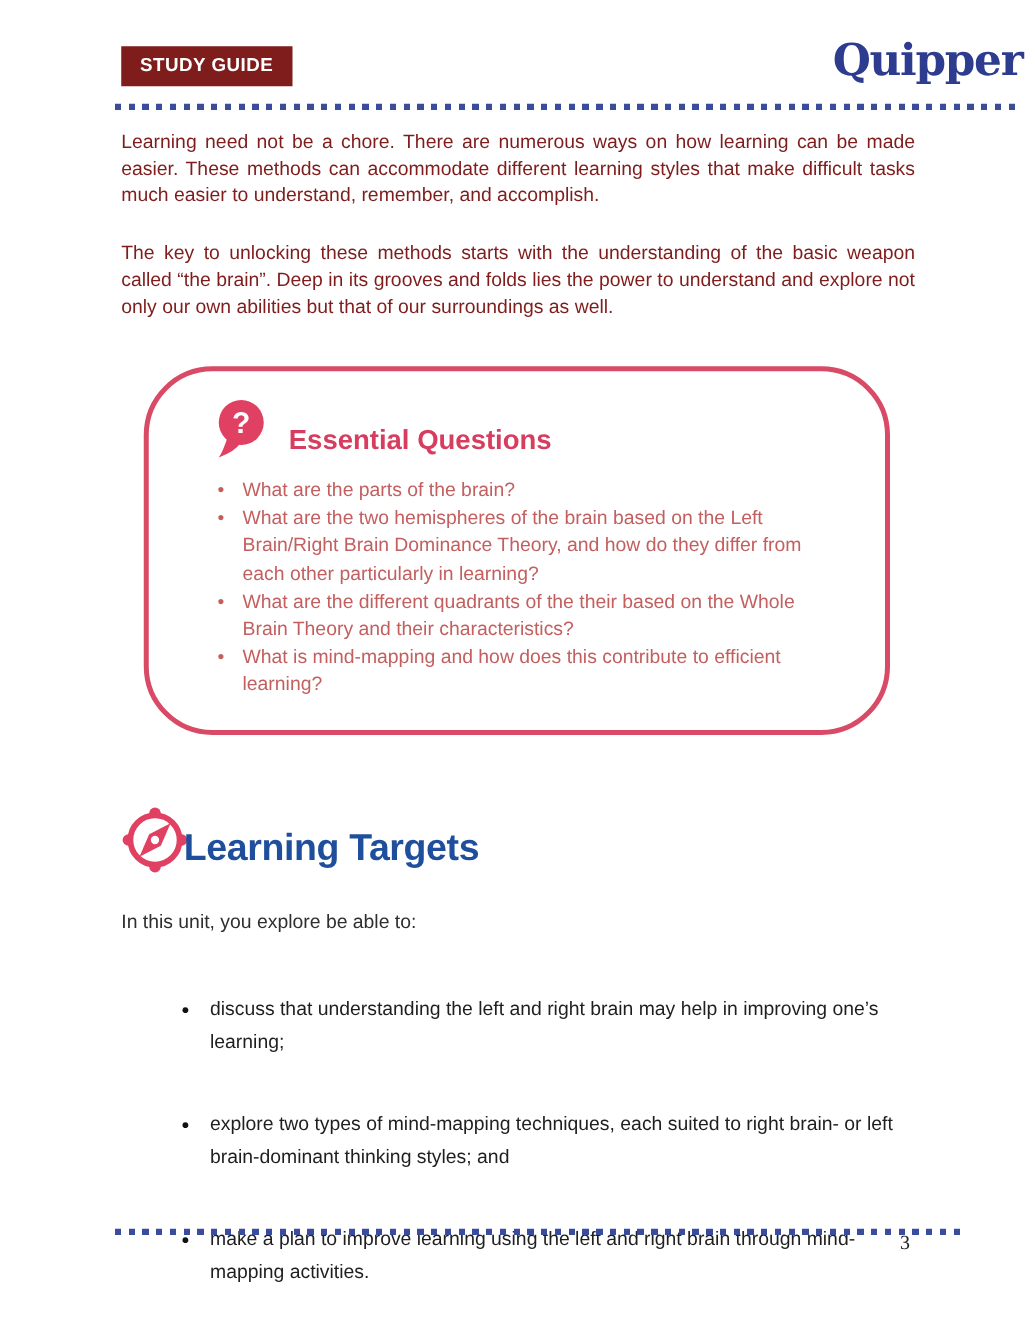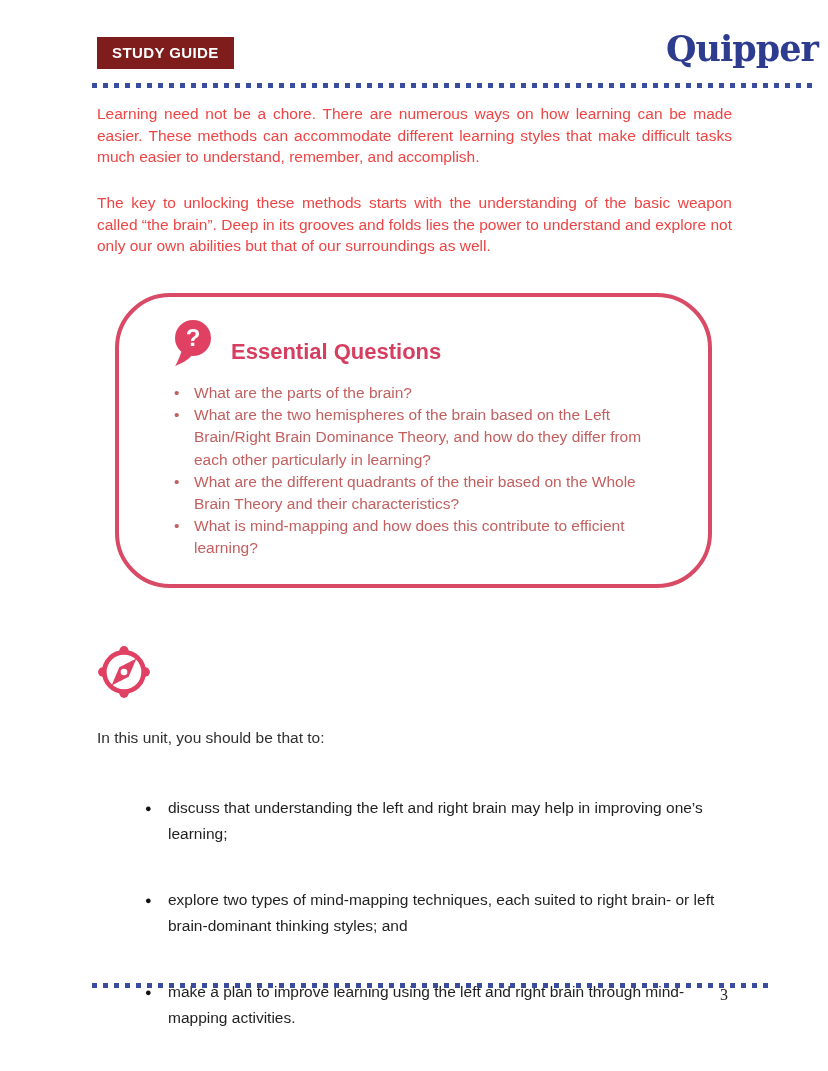--- a/index.html
+++ b/index.html
@@ -32,21 +32,21 @@
     position: absolute; height: 5px;
     background: repeating-linear-gradient(90deg, #3a4c9e 0 5px, transparent 5px 11px);
   }
   .rule-top { left: 92px; top: 83px; width: 723px; }
   .rule-bottom { left: 92px; top: 983px; width: 676px; }
 
   
   .para {
     position: absolute; left: 97px; width: 635px;
     font-size: 15.5px; line-height: 21.5px;
-    text-align: justify; color: #ef4444;
+    text-align: justify; color: #7f1d1d;
   }
   .para-1 { top: 103px; }
   .para-2 { top: 192px; }
 
   
   .eq-box {
     position: absolute; left: 115px; top: 293px;
     width: 597px; height: 295px;
     border: 4px solid #d84a66; border-radius: 55px;
     background: #fff;
@@ -133,21 +133,22 @@
     <svg width="56" height="56" viewBox="0 0 54 54">
       <circle cx="27" cy="6.5" r="4.5" fill="#e04061"></circle>
       <circle cx="47.5" cy="27" r="4.5" fill="#e04061"></circle>
       <circle cx="27" cy="47.5" r="4.5" fill="#e04061"></circle>
       <circle cx="6.5" cy="27" r="4.5" fill="#e04061"></circle>
       <circle cx="27" cy="27" r="19" fill="#ffffff" stroke="#e04061" stroke-width="4.5"></circle>
       <polygon points="39,14 31.5,31.5 15,40 22.5,22.5" fill="#e04061"></polygon>
       <circle cx="27" cy="27" r="3.2" fill="#ffffff"></circle>
     </svg>
   </span>
-  <div class="lt-intro">In this unit, you should be that to:</div>
+  <div class="lt-title">Learning Targets</div>
+  <div class="lt-intro">In this unit, you explore be able to:</div>
   <ul class="lt-list">
     <li>discuss that understanding the left and right brain may help in improving one’s learning;</li>
     <li>explore two types of mind-mapping techniques, each suited to right brain- or left brain-dominant thinking styles; and</li>
     <li>make a plan to improve learning using the left and right brain through mind-mapping activities.</li>
   </ul>
 
   <div class="dotted-rule rule-bottom"></div>
   <div class="page-number">3</div>
 
 </div>

